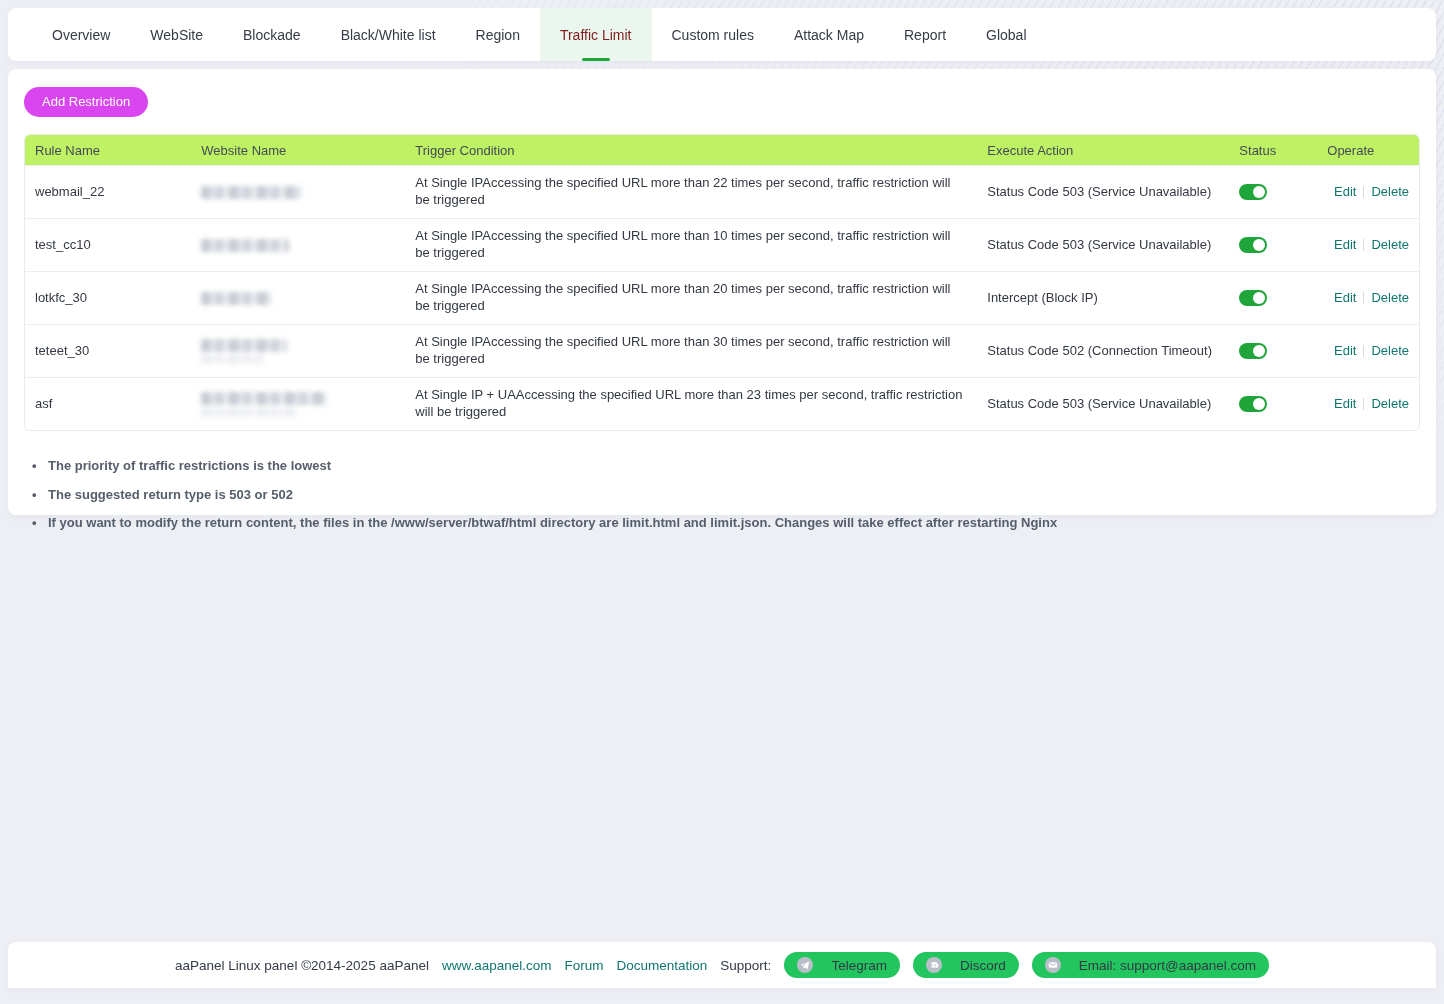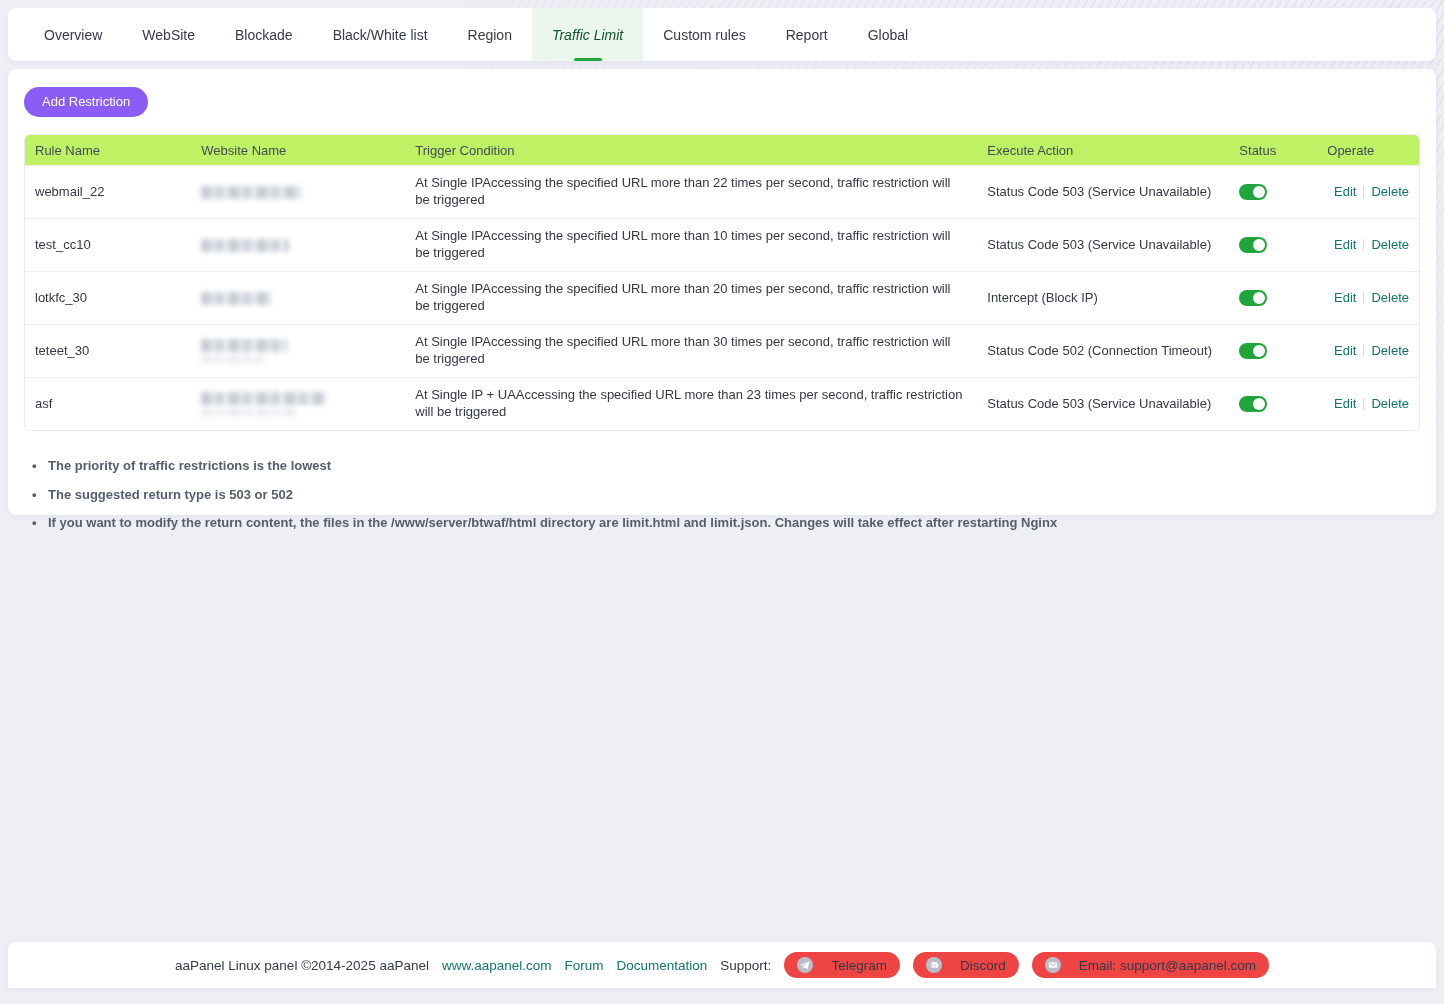--- a/index.html
+++ b/index.html
@@ -5,29 +5,29 @@
   html,body{margin:0;padding:0;}
   body{font-family:"Liberation Sans","DejaVu Sans",sans-serif;}
   .page{position:relative;width:1444px;height:1004px;overflow:hidden;background:#edeff4;}
   .stripes{position:absolute;top:0;right:0;width:980px;height:430px;pointer-events:none;
     background:repeating-linear-gradient(120deg,rgba(125,135,200,0.12) 0px,rgba(125,135,200,0.12) 1.5px,transparent 1.5px,transparent 7px);
     -webkit-mask-image:linear-gradient(to bottom left,#000 0%,transparent 72%);
     mask-image:linear-gradient(to bottom left,#000 0%,transparent 72%);}
   .card{background:#fff;border-radius:8px;box-shadow:0 2px 6px rgba(40,60,100,0.05);}
 
   
-  .nav{position:absolute;top:8px;left:8px;right:8px;height:53px;display:flex;align-items:stretch;padding:0 16px;z-index:2;}
+  .nav{position:absolute;top:8px;left:8px;right:8px;height:53px;display:flex;align-items:stretch;padding:0 24px;z-index:2;}
   .tab{position:relative;display:flex;align-items:center;padding:0 20px;font-size:14px;color:#363b45;cursor:pointer;white-space:nowrap;}
-  .tab.active{background:#ebf7ee;color:#14532d;font-style:italic;}
+  .tab.active{background:#ebf7ee;color:#7f1d1d;}
   .tab.active::after{content:"";position:absolute;bottom:0;left:50%;transform:translateX(-50%);width:28px;height:3px;border-radius:2px;background:#20a53a;}
 
   
   .main{position:absolute;top:69px;left:8px;right:8px;height:446px;z-index:2;padding:18px 16px;box-sizing:border-box;}
   .btn-add{display:inline-block;height:30px;line-height:30px;padding:0 18px;border:none;border-radius:16px;
-    background:#8b5cf6;color:#fff;font-size:13px;font-family:inherit;cursor:pointer;}
+    background:#d946ef;color:#fff;font-size:13px;font-family:inherit;cursor:pointer;}
 
   table.rules{width:100%;border-collapse:separate;border-spacing:0;margin-top:17px;font-size:13px;
     border:1px solid #e9ebf2;border-radius:6px;overflow:hidden;}
   table.rules th{background:#bef264;height:30px;font-weight:400;color:#434a56;text-align:left;padding:0 10px;}
   table.rules td{height:44px;padding:4px 10px;color:#333842;border-top:1px solid #eceef4;vertical-align:middle;line-height:1.28;}
   th.col-operate,td.col-operate{text-align:right;padding-right:10px;}
   .col-rule{width:157px;}.col-site{width:202px;}.col-trigger{width:540px;}.col-action{width:238px;}.col-status{width:83px;}.col-operate{width:76px;}
 
   .blur-bar{height:13px;border-radius:2px;filter:blur(2.5px);
     background:repeating-linear-gradient(90deg,#c7cbd3 0 9px,#e0e3e8 9px 15px,#ced2da 15px 22px,#e9ebef 22px 28px);}
@@ -40,37 +40,38 @@
   .op-sep{display:inline-block;width:1px;height:12px;background:#d8dbe2;margin:0 7px;vertical-align:-2px;}
 
   ul.notes{list-style:none;margin:26px 0 0 0;padding:0;}
   ul.notes li{position:relative;padding-left:24px;margin-bottom:11px;font-size:13px;color:#565e6b;line-height:1.35;font-weight:bold;}
   ul.notes li::before{content:"•";position:absolute;left:8px;top:0;color:#565e6b;}
 
   
   .footer{position:absolute;bottom:16px;left:8px;right:8px;height:46px;border-radius:8px 8px 0 0;z-index:2;
     display:flex;align-items:center;justify-content:center;gap:13px;font-size:13.5px;color:#343a46;}
   .footer a{text-decoration:none;}
-  .pill{display:inline-flex;align-items:center;gap:18px;background:#ef4444;border-radius:14px;padding:5px 13px;color:#343a46;cursor:pointer;}
+  .pill{display:inline-flex;align-items:center;gap:18px;background:#22c55e;border-radius:14px;padding:5px 13px;color:#343a46;cursor:pointer;}
   .pill svg{display:block;}
 </style>
 </head>
 <body>
 
 <div class="page">
   <div class="stripes"></div>
 
   <div class="nav card">
     <div class="tab">Overview</div>
     <div class="tab">WebSite</div>
     <div class="tab">Blockade</div>
     <div class="tab">Black/White list</div>
     <div class="tab">Region</div>
     <div class="tab active">Traffic Limit</div>
     <div class="tab">Custom rules</div>
+    <div class="tab">Attack Map</div>
     <div class="tab">Report</div>
     <div class="tab">Global</div>
   </div>
 
   <div class="main card">
     <button class="btn-add">Add Restriction</button>
 
     <table class="rules">
       <colgroup>
         <col class="col-rule">

